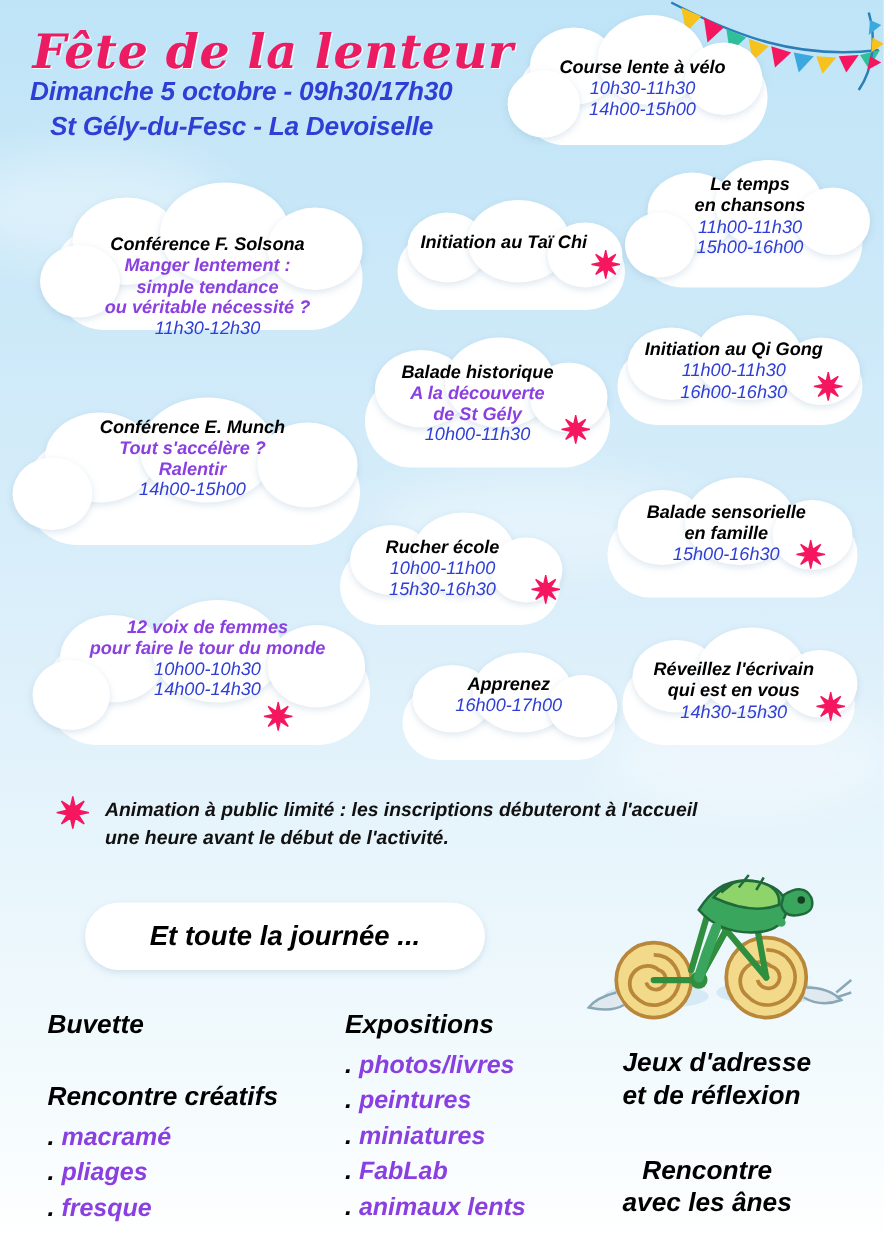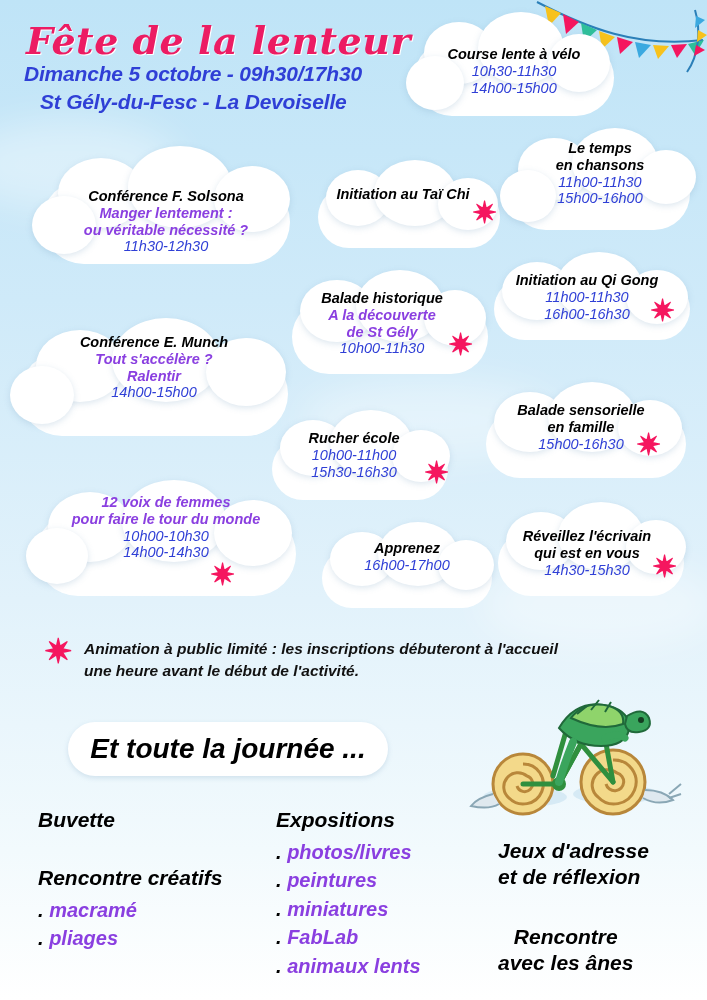--- a/index.html
+++ b/index.html
@@ -146,21 +146,21 @@
     width: 320px;
     height: 54px;
     background: #ffffff;
     border-radius: 30px;
     box-shadow: 0 2px 5px rgba(120,160,190,0.25);
     display: flex;
     align-items: center;
     justify-content: center;
   }
   .pill span {
-    font-size: 28px;
+    font-size: 22px;
     font-weight: bold;
     font-style: italic;
     color: #000;
   }
 
   
   .col {
     position: absolute;
   }
   .col h3 {
@@ -247,20 +247,21 @@
 
 <div>
   <div class="cloud-body" style="left:42px; top:180px; width:248px; height:84px;"></div>
   <div class="puff cloud" style="left:58px; top:158px; width:86px; height:70px;"></div>
   <div class="puff cloud" style="left:128px; top:146px; width:104px; height:82px;"></div>
   <div class="puff cloud" style="left:214px; top:166px; width:76px; height:66px;"></div>
   <div class="puff cloud" style="left:32px; top:196px; width:64px; height:58px;"></div>
   <div class="cloud-text" style="left:42px; top:188px; width:248px;">
     <div class="ct-title">Conférence F. Solsona</div>
     <div class="ct-sub">Manger lentement :</div>
+    <div class="ct-sub">simple tendance</div>
     <div class="ct-sub">ou véritable nécessité ?</div>
     <div class="ct-time">11h30-12h30</div>
   </div>
 </div>
 
 <div>
   <div class="cloud-body" style="left:318px; top:186px; width:182px; height:62px;"></div>
   <div class="puff cloud" style="left:326px; top:170px; width:64px; height:56px;"></div>
   <div class="puff cloud" style="left:374px; top:160px; width:82px; height:66px;"></div>
   <div class="puff cloud" style="left:438px; top:178px; width:60px; height:52px;"></div>
@@ -444,20 +445,21 @@
 </div>
 
 <div class="col" style="left:38px; top:808px;">
   <h3>Buvette</h3>
 </div>
 
 <div class="col" style="left:38px; top:866px;">
   <h3>Rencontre  créatifs</h3>
   <div class="item"><span class="dot">.</span> <span>macramé</span></div>
   <div class="item"><span class="dot">.</span> <span>pliages</span></div>
+  <div class="item"><span class="dot">.</span> <span>fresque</span></div>
 </div>
 
 <div class="col" style="left:276px; top:808px;">
   <h3>Expositions</h3>
   <div class="item"><span class="dot">.</span> <span>photos/livres</span></div>
   <div class="item"><span class="dot">.</span> <span>peintures</span></div>
   <div class="item"><span class="dot">.</span> <span>miniatures</span></div>
   <div class="item"><span class="dot">.</span> <span>FabLab</span></div>
   <div class="item"><span class="dot">.</span> <span>animaux lents</span></div>
 </div>

